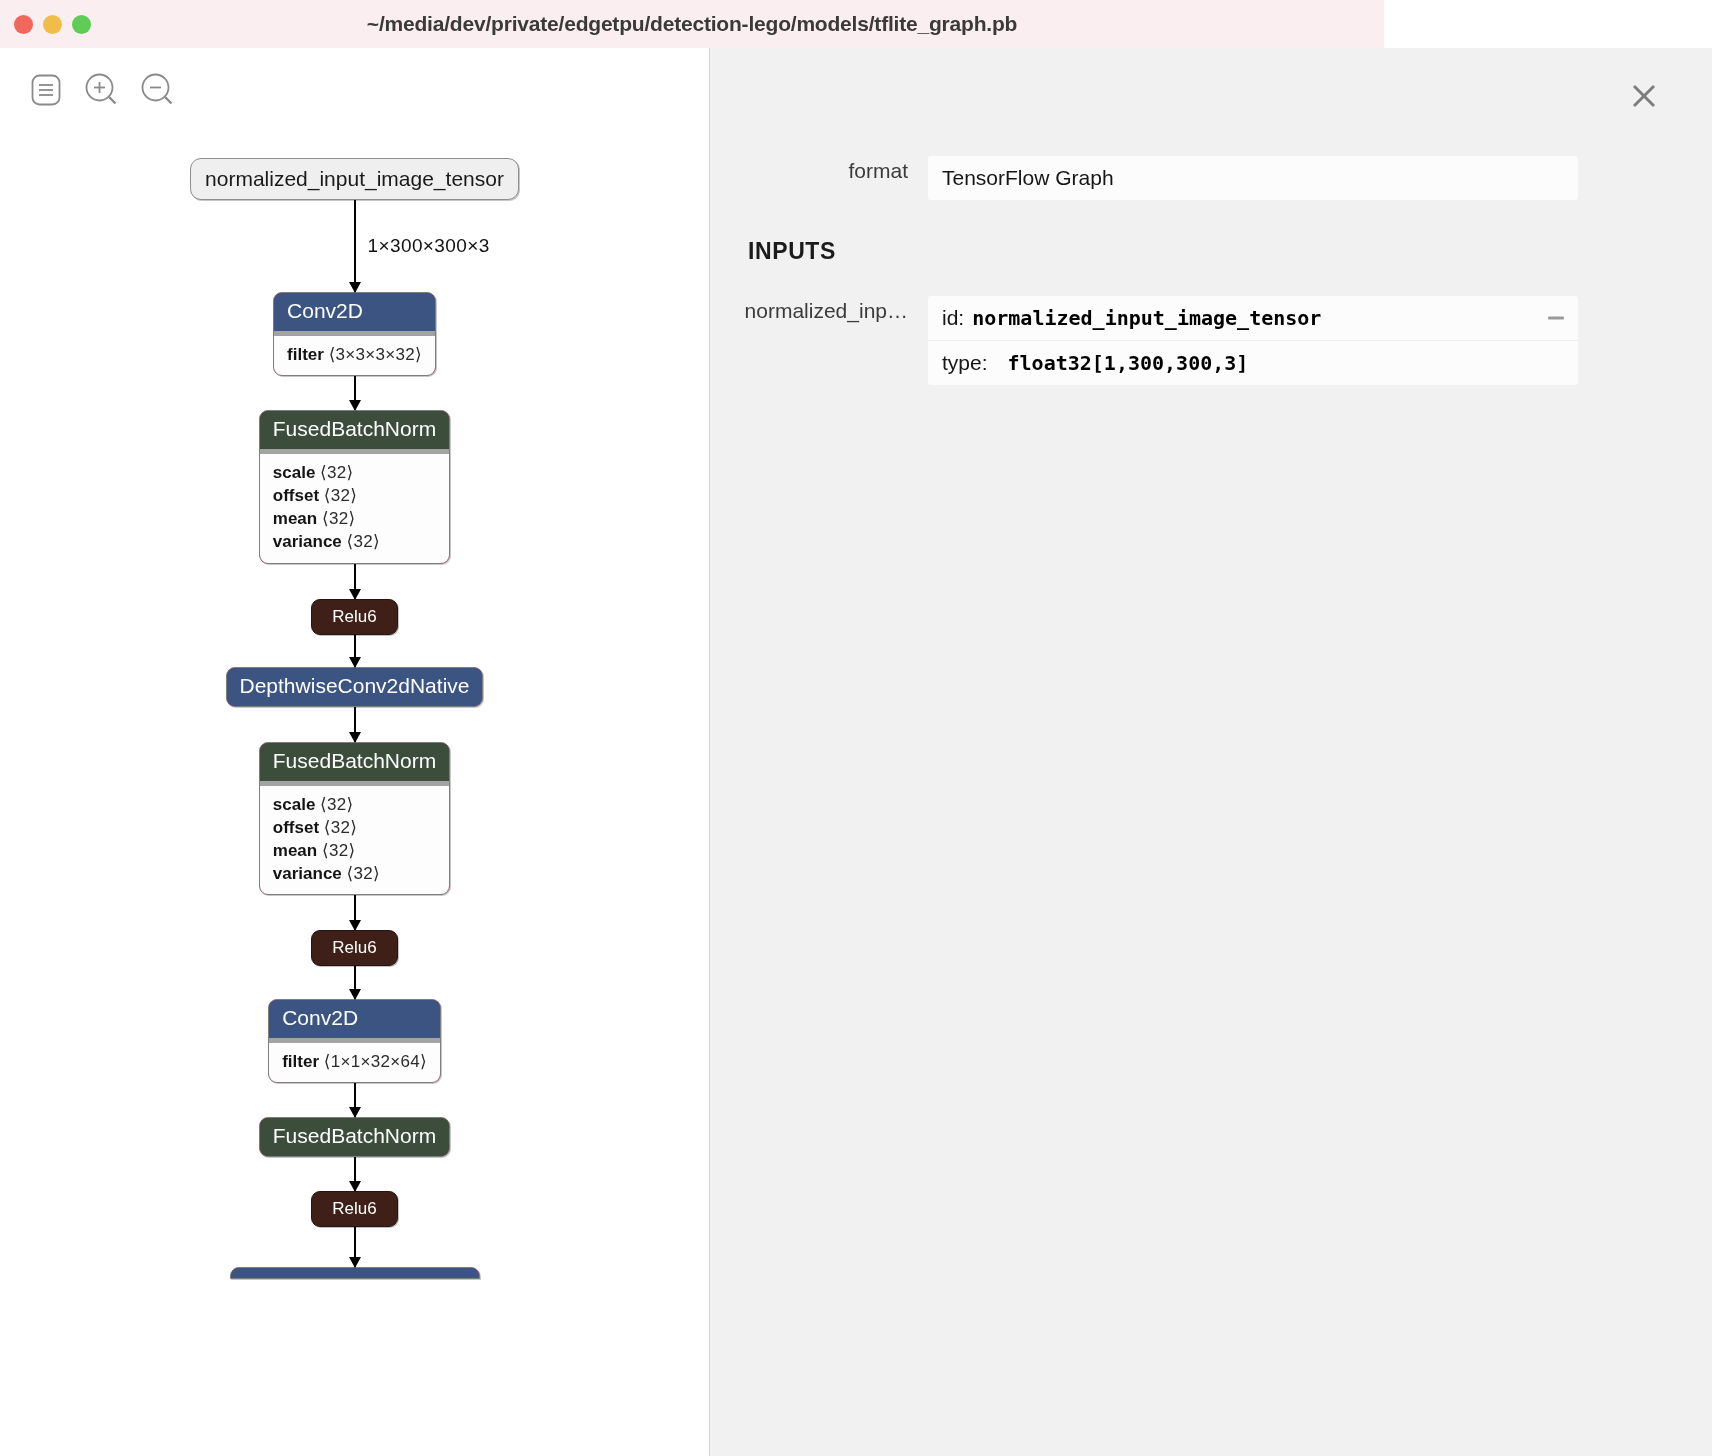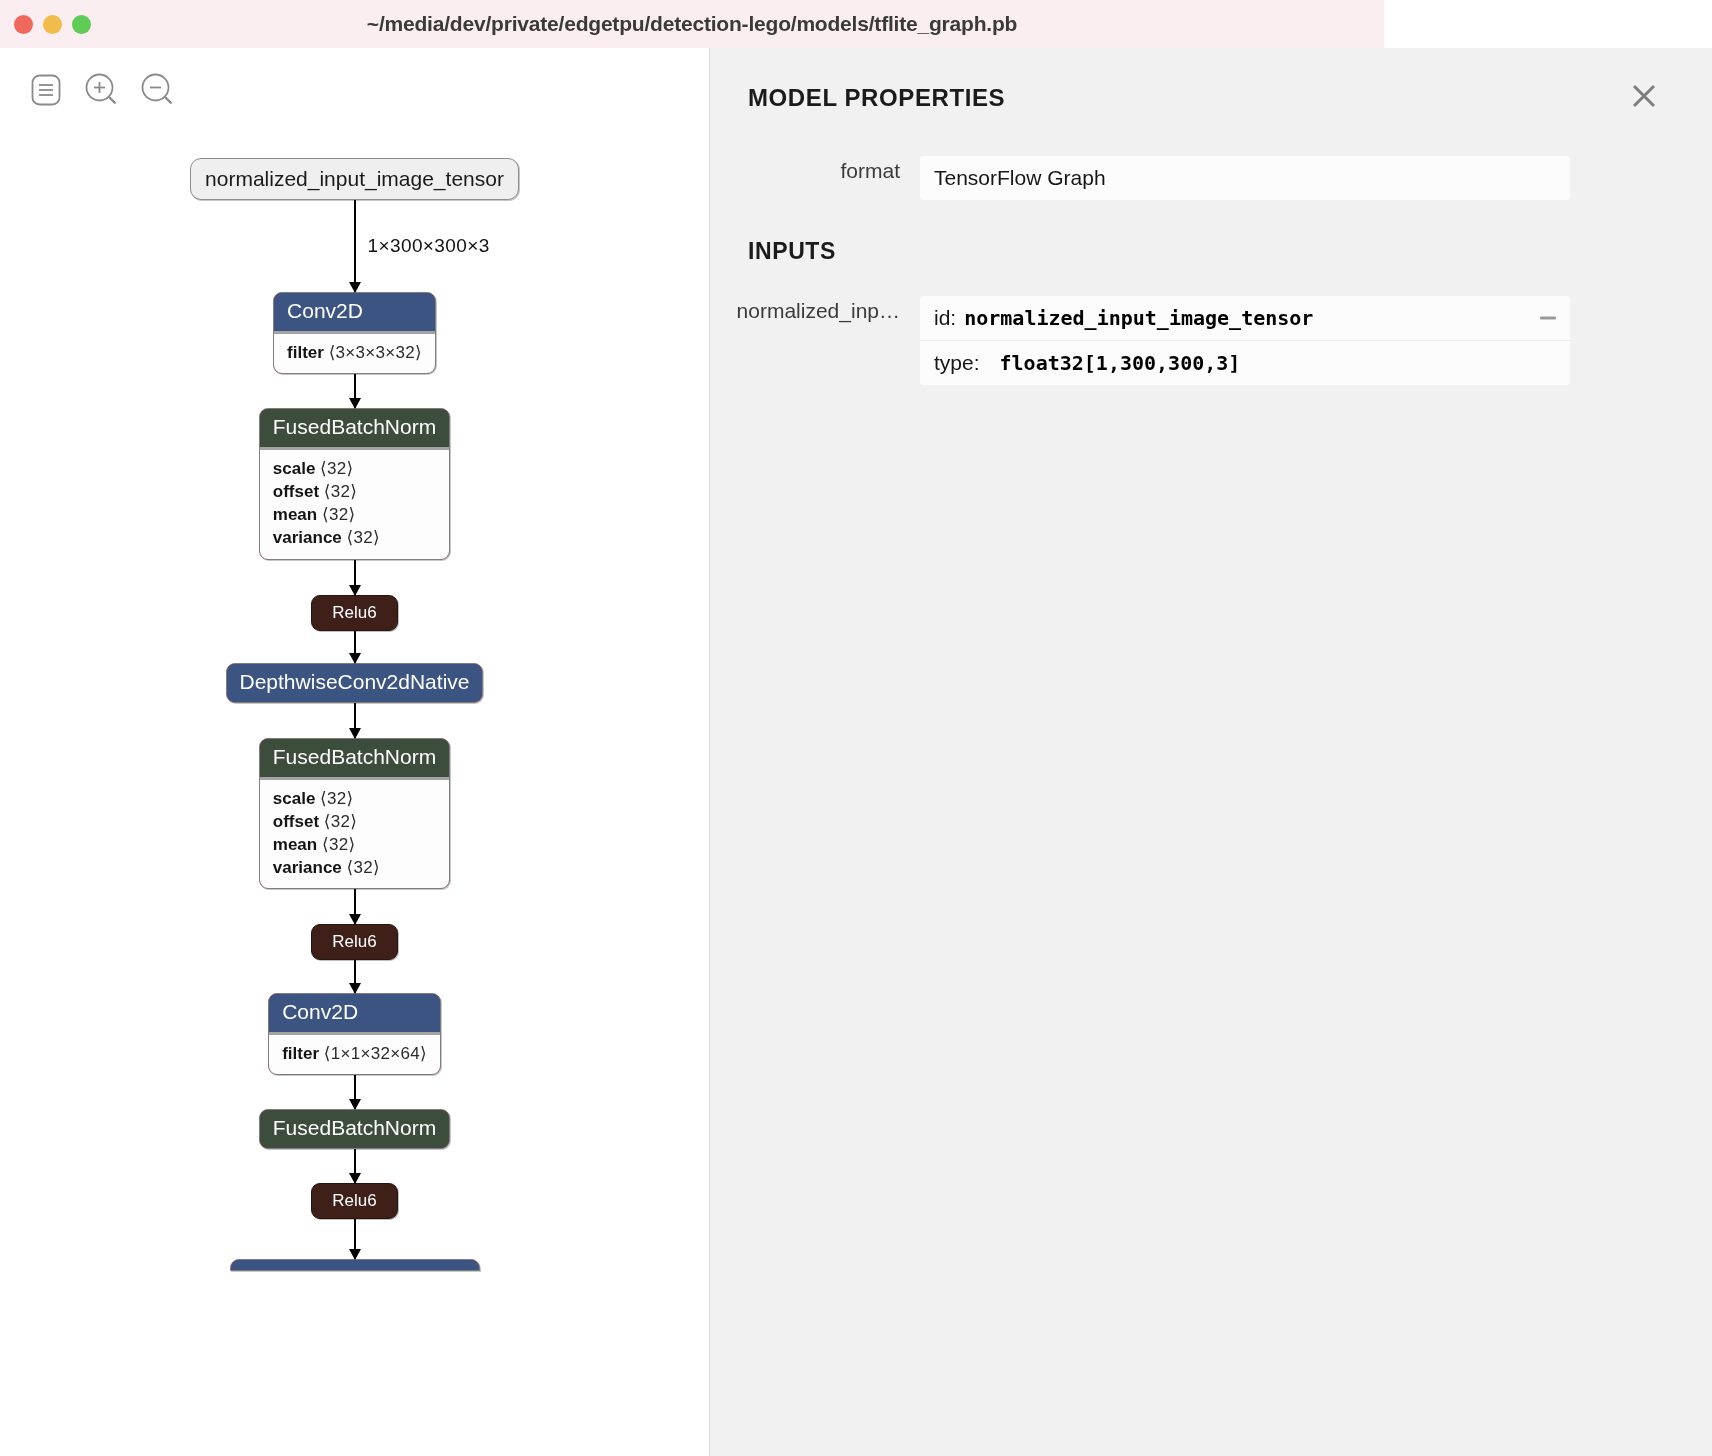--- a/index.html
+++ b/index.html
@@ -57,21 +57,21 @@
   .node-box{
     border-radius:9px;border:1px solid #7e7e7e;overflow:hidden;
     box-shadow:1px 1px 0 rgba(0,0,0,0.22);
     background:#be185d;min-width:160px;
   }
   .node-header{
     padding:6px 13px 8px 13px;color:#ffffff;font-size:21px;white-space:nowrap;
   }
   .node-header.blue{background:#3c5481;}
   .node-header.green{background:#3c4d3c;}
-  .node-body{background:#fdfdfd;padding:7px 13px 9px 13px;border-top:3px solid #a3a3a3;}
+  .node-body{background:#fdfdfd;padding:7px 13px 9px 13px;border-top:5px solid #a3a3a3;}
   .attr{font-size:17px;color:#141414;white-space:nowrap;line-height:1.36;}
   .attr b{font-weight:bold;}
   .attr .val{color:#2c2c2c;letter-spacing:0.3px;}
   .node-simple{
     background:#3f2019;color:#fff;border:1px solid #2a140f;border-radius:9px;
     padding:7px 20px;font-size:17px;
     box-shadow:1px 1px 0 rgba(0,0,0,0.25);
   }
   .edge{position:relative;width:2px;background:#000;}
   .edge .arrow{
@@ -98,21 +98,21 @@
     display:flex;align-items:center;justify-content:center;cursor:pointer;
   }
   .section-title{
     position:absolute;left:38px;font-size:23px;font-weight:bold;color:#1b1b1b;letter-spacing:0.6px;
   }
 
   .prop-row{position:absolute;display:flex;align-items:flex-start;}
   .prop-label{
     width:190px;text-align:right;padding-right:20px;
     font-size:21px;color:#3b3b3b;line-height:30px;
-    overflow:hidden;white-space:nowrap;
+    overflow:hidden;white-space:nowrap;padding-left:8px;
   }
   .prop-value-box{
     width:650px;background:#fcfcfc;border-radius:3px;
   }
   .prop-value{
     padding:10px 14px;font-size:21px;color:#161616;
   }
   .prop-value.withline{border-bottom:1px solid #ececec;}
   .mono-strong{
     font-family:"DejaVu Sans Mono", monospace;font-weight:bold;font-size:20px;color:#000;
@@ -288,23 +288,20 @@
 
         <div class="node-box" style="width:248px;height:10px;border-radius:9px 9px 0 0;">
           <div class="node-header blue" style="height:10px;padding:0;"></div>
         </div>
 
       </div>
     </div>
 
     <div class="panel">
 
-      <div class="panel-head">
-        <div class="panel-title">MODEL PROPERTIES</div>
-      </div>
 
       <div class="panel-close">
         <span>
           <svg width="28" height="28" viewBox="0 0 28 28">
             <line x1="4" y1="4" x2="24" y2="24" stroke="#7d7d7d" stroke-width="3"></line>
             <line x1="24" y1="4" x2="4" y2="24" stroke="#7d7d7d" stroke-width="3"></line>
           </svg>
         </span>
       </div>
 

